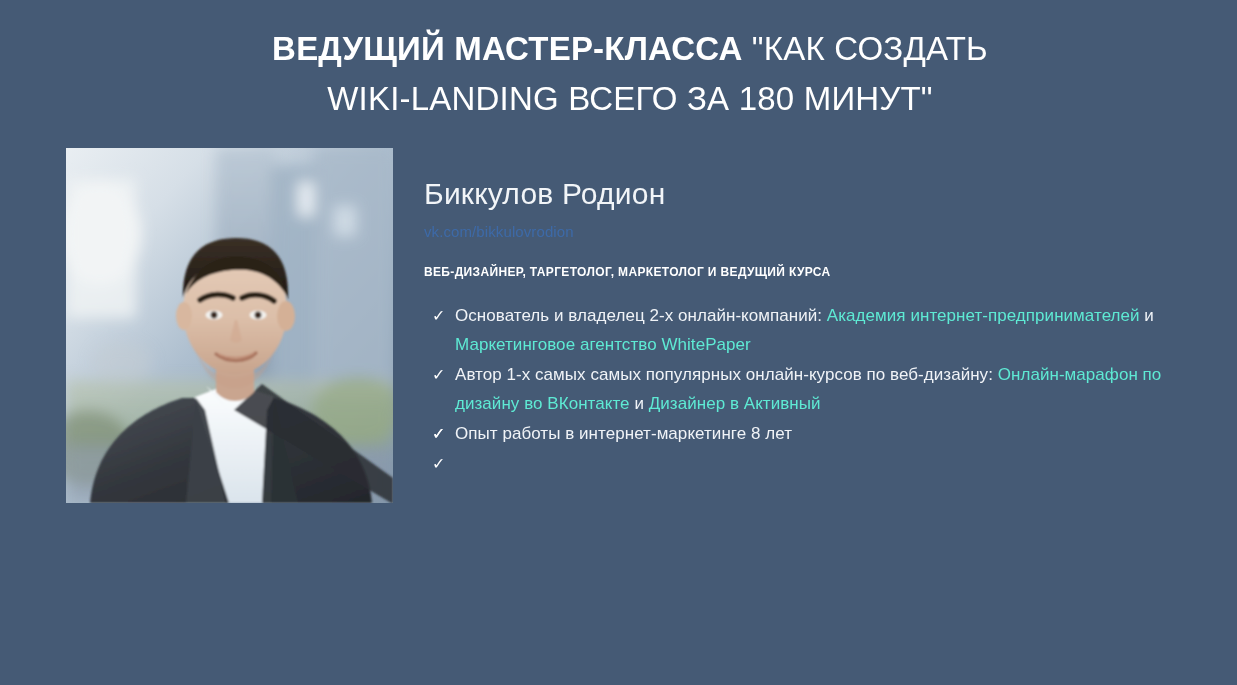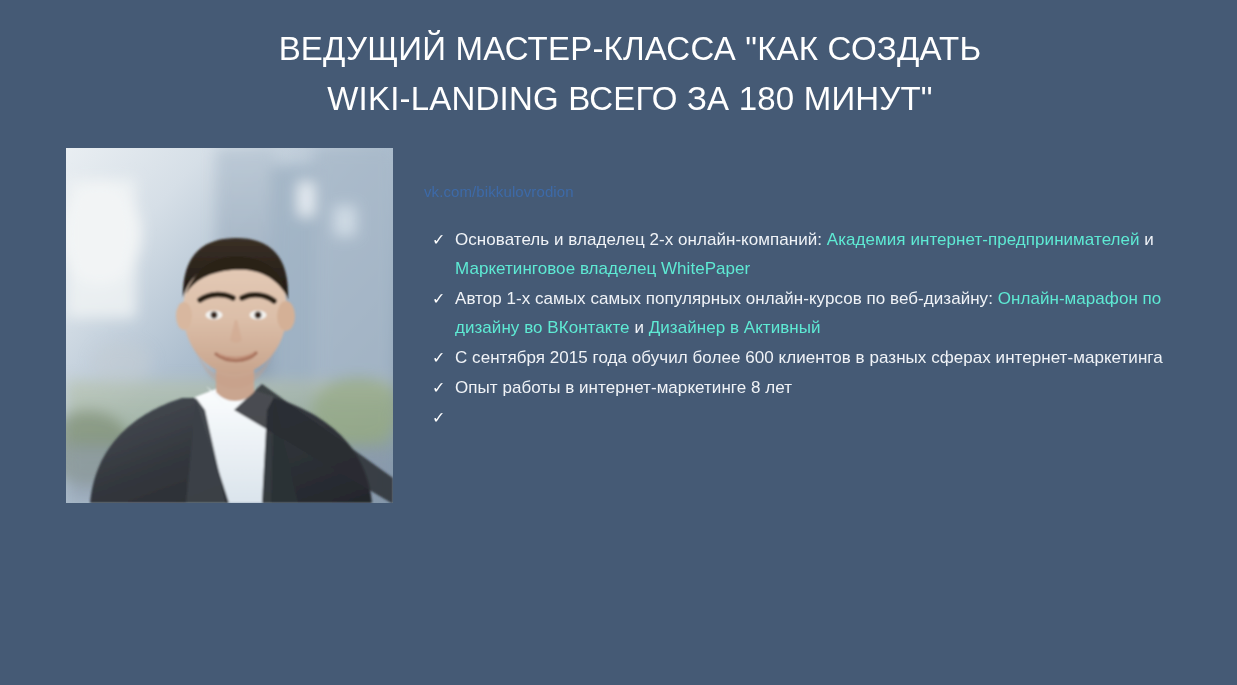--- a/index.html
+++ b/index.html
@@ -26,21 +26,21 @@
     text-align: center;
   }
   .title-line {
     font-size: 33px;
     line-height: 50px;
     letter-spacing: 0.2px;
     white-space: nowrap;
     color: #ffffff;
   }
   .title-line-1 { font-weight: 400; }
-  .title-strong { font-weight: 400; }
+  .title-strong { font-weight: 700; }
   .title-line-2 { font-weight: 400; }
 
   
   .photo {
     position: absolute;
     left: 66px;
     top: 148px;
     width: 327px;
     height: 355px;
     overflow: hidden;
@@ -218,26 +218,28 @@
 
       <path d="M150 206 C161 215 180 215 190 205" stroke="#a9745f" stroke-width="3.4" fill="none" stroke-linecap="round"></path>
       <path d="M152 206 C162 211 178 211 188 205" stroke="#c08d76" stroke-width="1.6" fill="none"></path>
 
       <path d="M126 190 C134 225 152 240 169 240 C186 240 204 225 212 190 C206 216 190 230 169 230 C148 230 132 216 126 190 Z" fill="#c69e86" opacity="0.35"></path>
     </g>
   </svg>
 </div>
 
 <div class="bio">
+  <div class="bio-name">Биккулов Родион</div>
 
   <div class="bio-link-row">
     <a class="bio-link" href="#">vk.com/bikkulovrodion</a>
   </div>
 
+  <div class="bio-role">ВЕБ-ДИЗАЙНЕР, ТАРГЕТОЛОГ, МАРКЕТОЛОГ И ВЕДУЩИЙ КУРСА</div>
 
   <ul class="bullets" id="bullet-list">
-      <li class="bullet"><span class="bullet-check">✓</span><span>Основатель и владелец 2-х онлайн-компаний: </span><a class="lnk" href="#">Академия интернет-предпринимателей</a><span> и </span><a class="lnk" href="#">Маркетинговое владелец WhitePaper</a></li>
+      <li class="bullet"><span class="bullet-check">✓</span><span>Основатель и владелец 2-х онлайн-компаний: </span><a class="lnk" href="#">Академия интернет-предпринимателей</a><span> и </span><a class="lnk" href="#">Маркетинговое агентство WhitePaper</a></li>
       <li class="bullet"><span class="bullet-check">✓</span><span>Автор 1-х самых самых популярных онлайн-курсов по веб-дизайну: </span><a class="lnk" href="#">Онлайн-марафон по дизайну во ВКонтакте</a><span> и </span><a class="lnk" href="#">Дизайнер в Активный</a></li>
-      <li class="bullet"><span class="bullet-check">✓</span><span>С сентября 2015 года обучил более 600 клиентов в разных сферах интернет-маркетинга</span></li>
+      <li class="bullet"><span class="bullet-check">✓</span></li>
       <li class="bullet"><span class="bullet-check">✓</span><span>Опыт работы в интернет-маркетинге 8 лет</span></li>
       <li class="bullet"><span class="bullet-check">✓</span></li>
     </ul>
 </div>
 
 </body></html>

